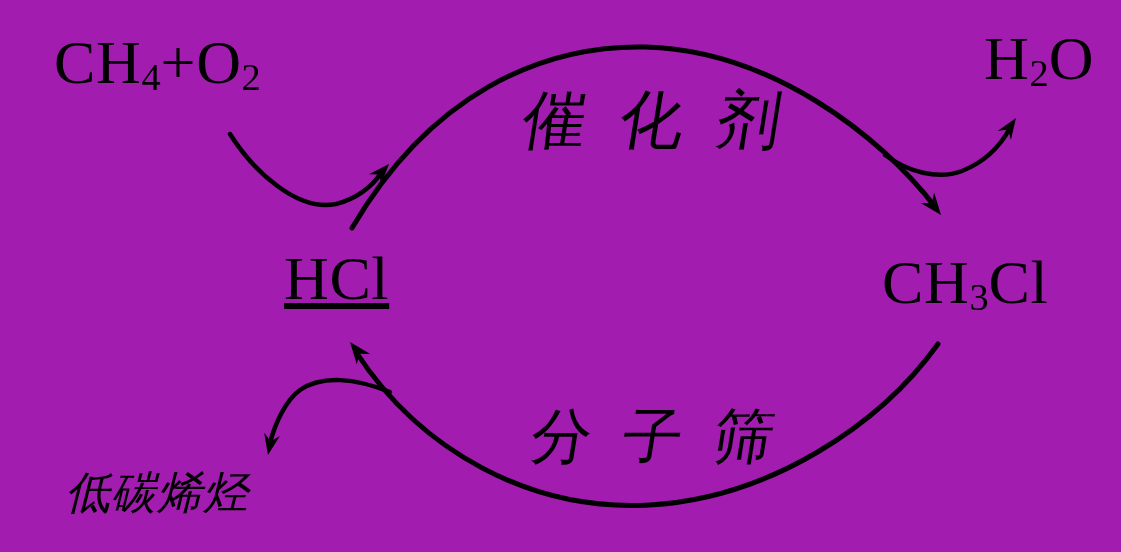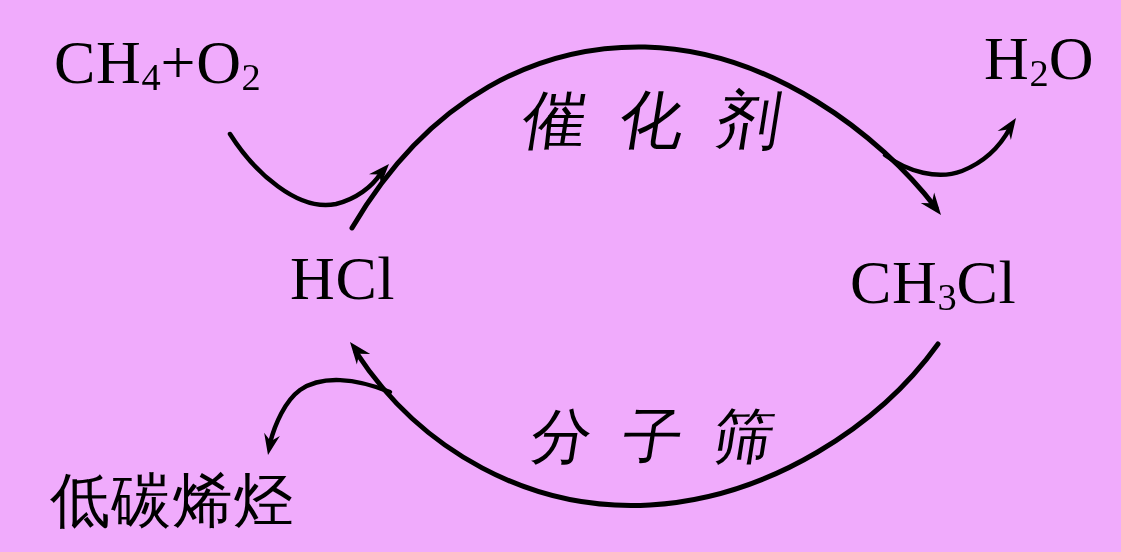--- a/index.html
+++ b/index.html
@@ -4,21 +4,21 @@
 <style>
   html, body {
     margin: 0;
     padding: 0;
     background: #ffffff;
   }
   .stage {
     position: relative;
     width: 1121px;
     height: 552px;
-    background: #f0abfc;
+    background: #a21caf;
     overflow: hidden;
     font-family: "Liberation Serif", "DejaVu Serif", serif;
     color: #000000;
   }
   .stage svg {
     position: absolute;
     left: 0;
     top: 0;
   }
   .arc {
@@ -66,29 +66,30 @@
     font-size: 64px;
     letter-spacing: 0.52em;
   }
   .label-sieve {
     left: 527px;
     top: 406px;
     font-size: 60px;
     letter-spacing: 0.52em;
   }
   .label-olefins {
-    left: 50px;
+    left: 65px;
     top: 470px;
-    font-size: 60px;
+    font-size: 45px;
     letter-spacing: 0.02em;
+    font-style: italic;
   }
   .label-reactants { left: 54px;  top: 31px; }
   .label-water     { left: 984px; top: 27px; text-align: center; }
-  .label-hcl       { left: 290px; top: 247px; }
-  .label-ch3cl     { left: 850px; top: 251px; }
+  .label-hcl       { left: 284px; top: 247px; text-decoration: underline; }
+  .label-ch3cl     { left: 882px; top: 251px; }
 </style>
 </head>
 <body>
 
 <div class="stage">
 
   <svg width="1121" height="552" viewBox="0 0 1121 552">
 
     <path class="arc" d="M352,228 C430,95 540,45 645,47 C770,50 880,135 936,208"></path>
     <path class="arrowhead" d="M0,0 L-22,8.5 L-15,0 L-22,-8.5 Z" transform="translate(941,215) rotate(52)"></path>

